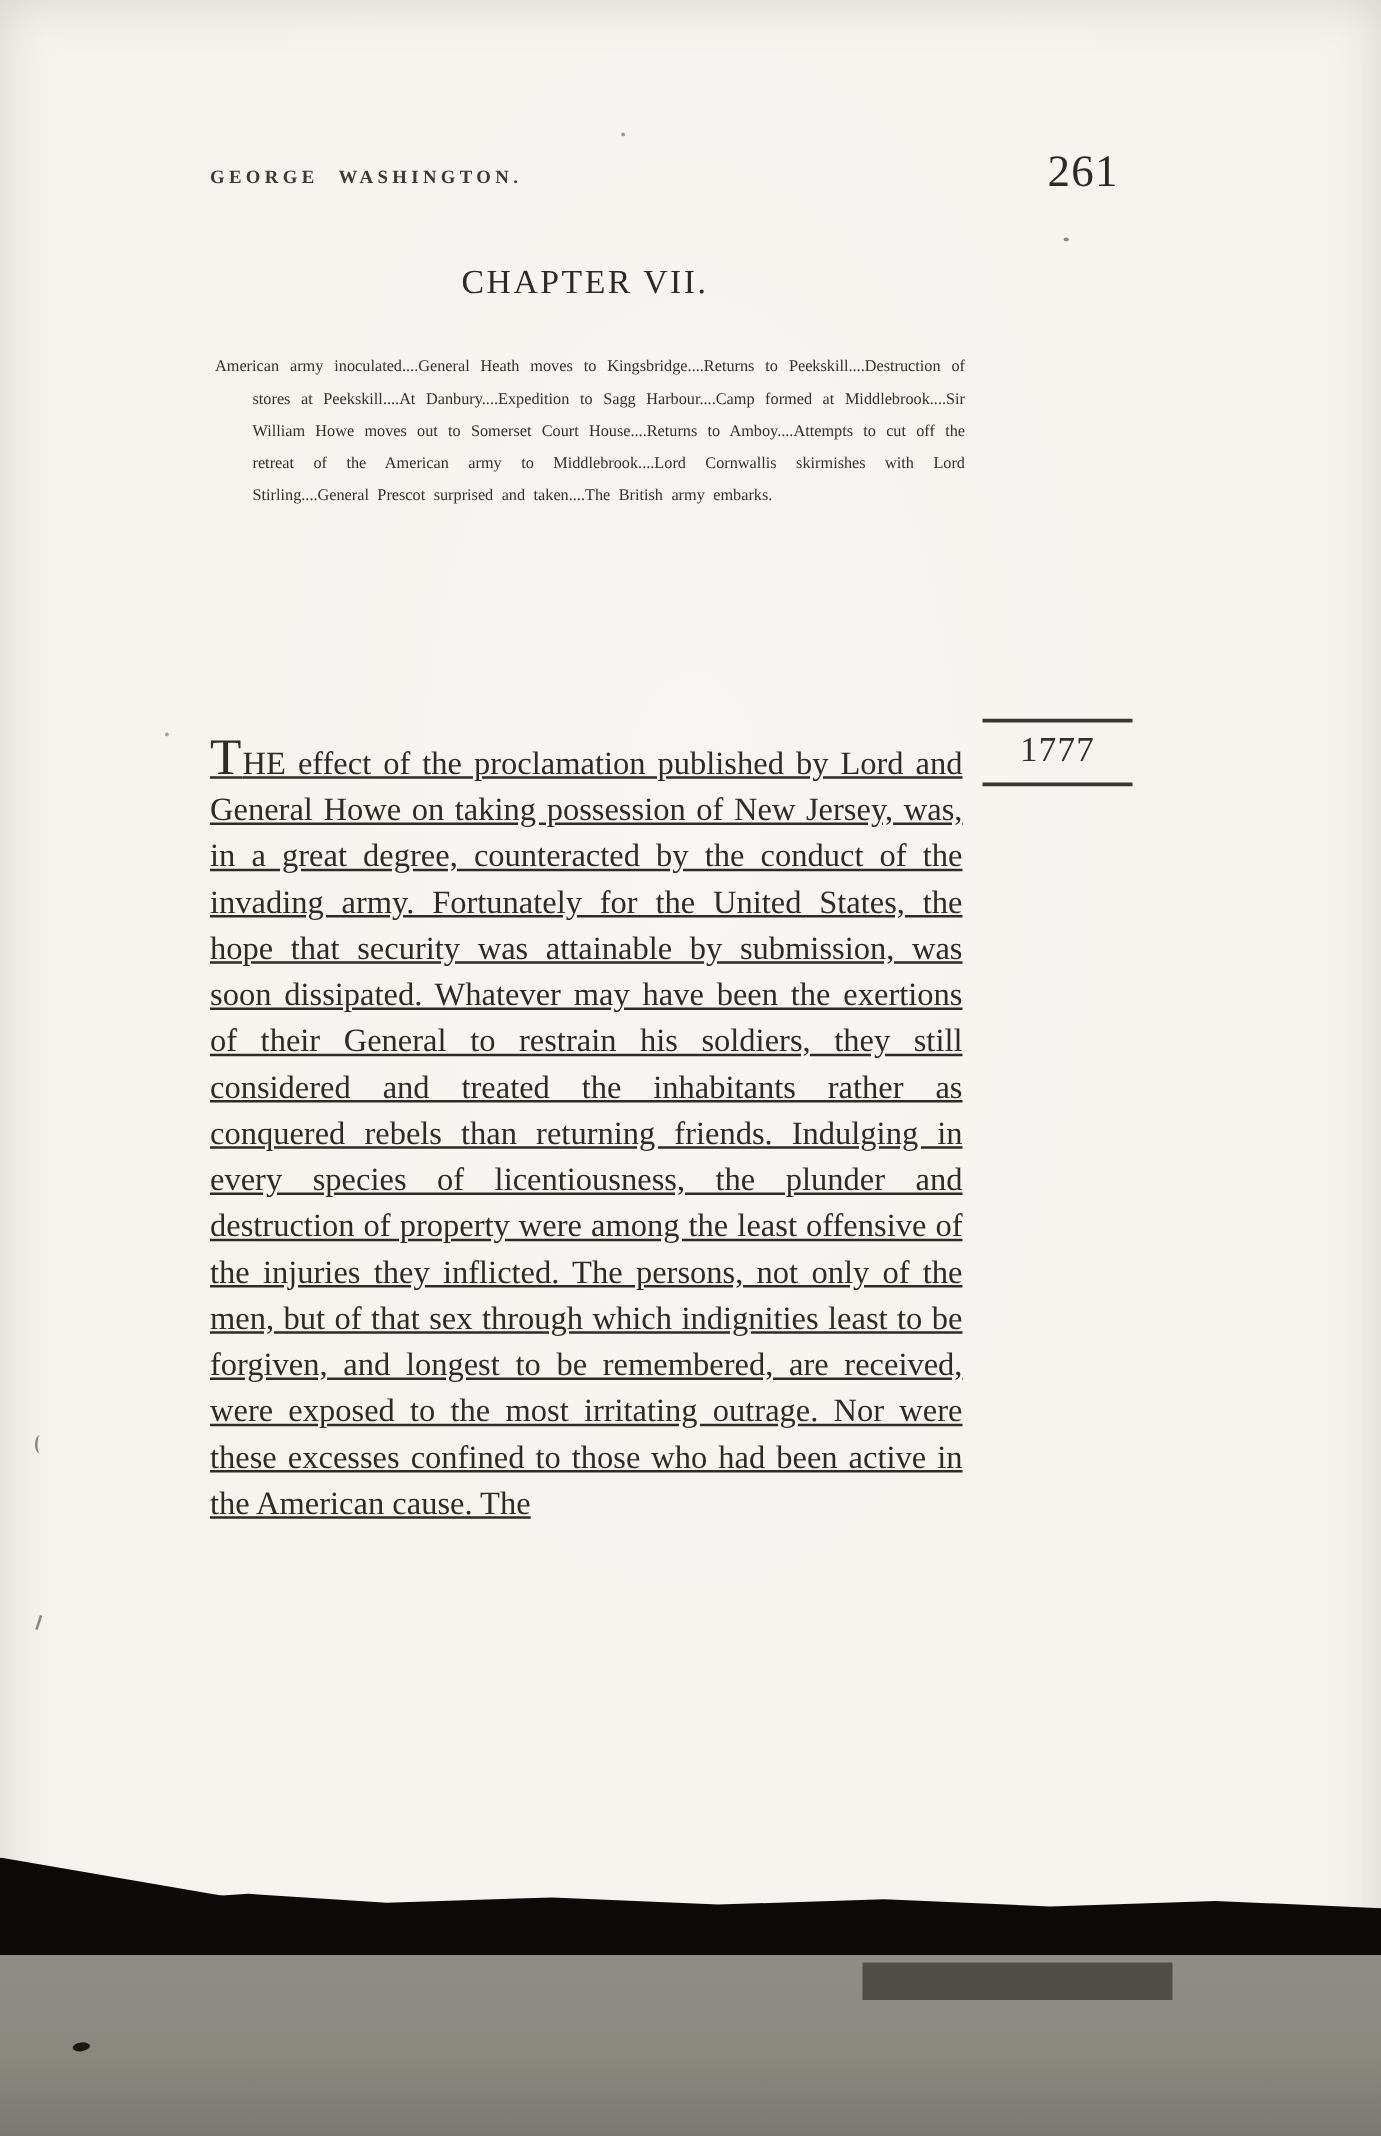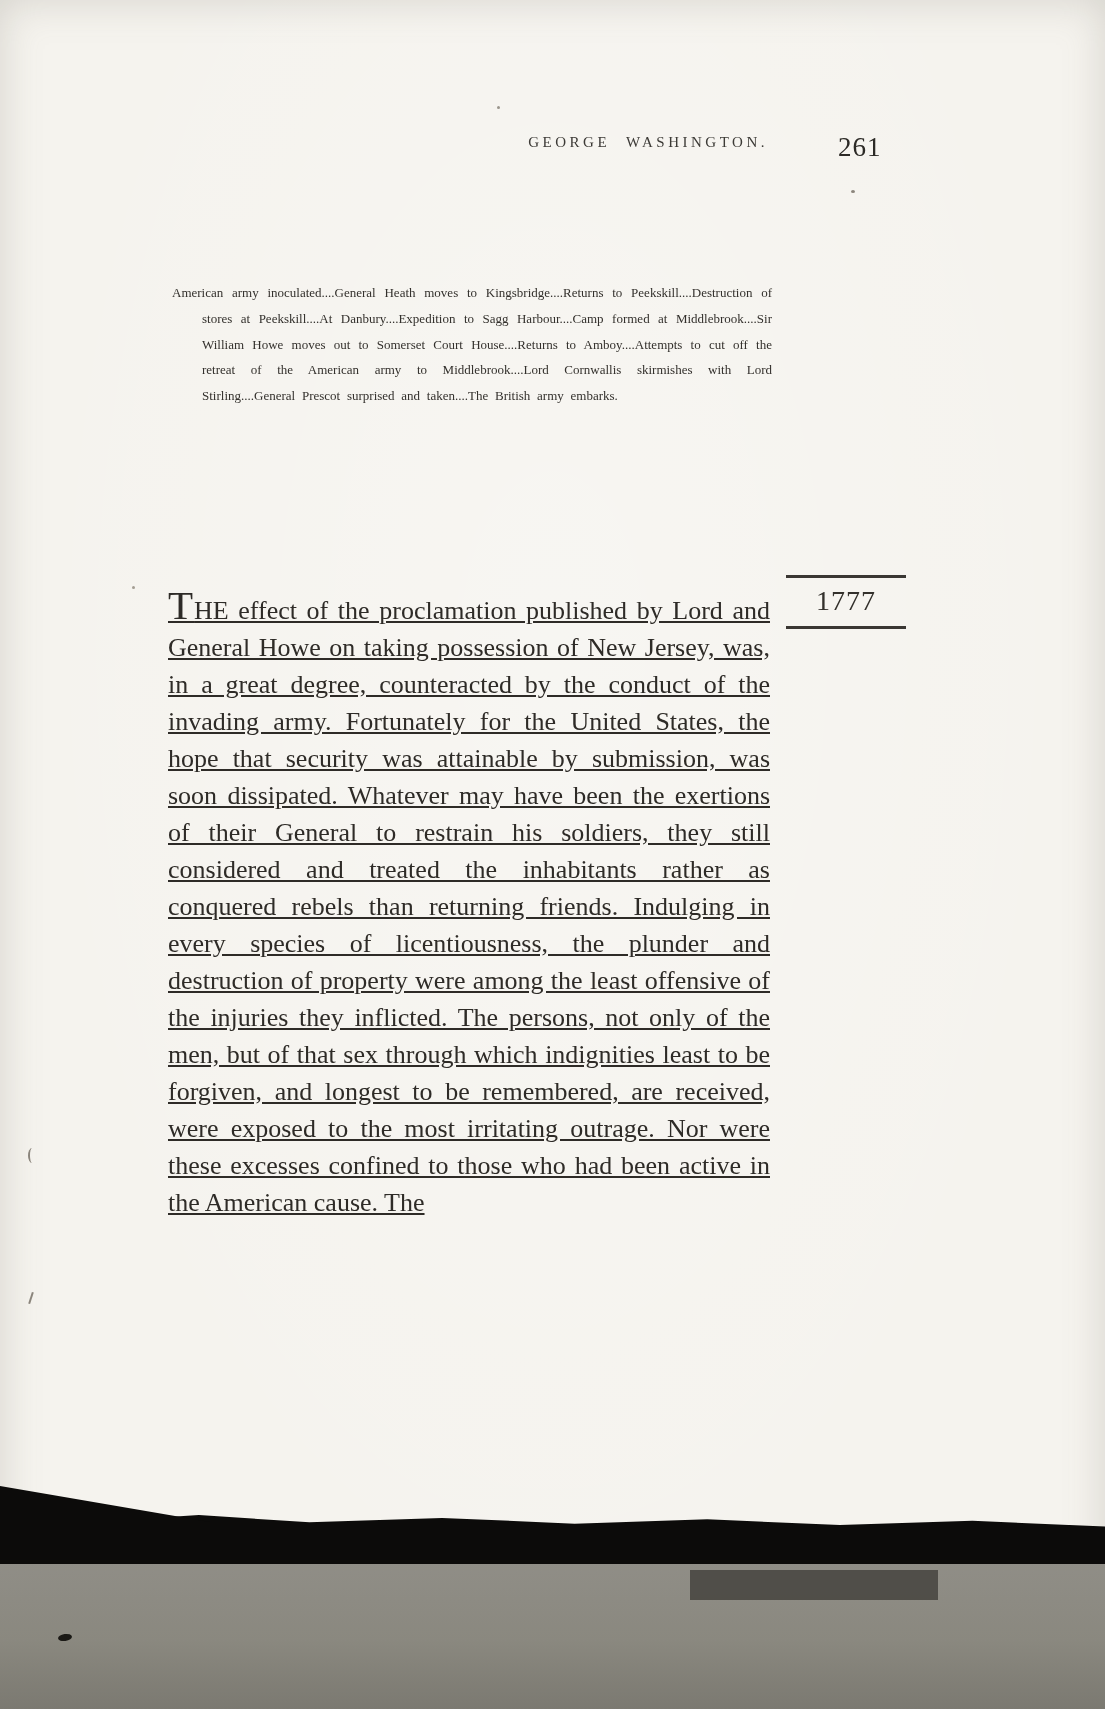--- a/index.html
+++ b/index.html
@@ -10,26 +10,27 @@
       radial-gradient(ellipse at 50% 38%, rgba(255,255,255,0.25), rgba(0,0,0,0) 70%),
       #f5f3ee;
     font-family:"Liberation Serif", serif;
     color:#2e2b27;
     overflow:hidden;
     box-shadow:inset 0 0 40px rgba(120,115,105,0.25);
   }
 
   .running-title {
     position:absolute; left:168px; top:134px; width:600px;
-    text-align:right; font-size:15px; letter-spacing:3.5px; word-spacing:9px;
+    text-align:left; font-size:15px; letter-spacing:3.5px; word-spacing:9px;
     color:#3c3a36;
+    font-weight:bold;
   }
   .page-number {
-    position:absolute; left:838px; top:132px;
-    font-size:27px; letter-spacing:1px; color:#2c2a26;
+    position:absolute; left:838px; top:116px;
+    font-size:36px; letter-spacing:1px; color:#2c2a26;
   }
   .chapter-heading {
     position:absolute; left:168px; top:210px; width:600px;
     text-align:center; font-size:27px; letter-spacing:2px; color:#2c2a26;
   }
   .synopsis {
     position:absolute; left:172px; top:280px; width:600px; box-sizing:border-box;
     font-size:13px; line-height:25.8px; text-align:justify;
     padding-left:30px; text-indent:-30px;
     word-spacing:3.5px; color:#33302c;
@@ -89,20 +90,21 @@
 </style>
 </head>
 <body>
 
 <div id="page">
 
   <div class="running-title">GEORGE WASHINGTON.</div>
 
   <div class="page-number">261</div>
 
+  <div class="chapter-heading">CHAPTER VII.</div>
 
   <div class="synopsis">American army inoculated....General Heath moves to Kingsbridge....Returns to Peekskill....Destruction of stores at Peekskill....At Danbury....Expedition to Sagg Harbour....Camp formed at Middlebrook....Sir William Howe moves out to Somerset Court House....Returns to Amboy....Attempts to cut off the retreat of the American army to Middlebrook....Lord Cornwallis skirmishes with Lord Stirling....General Prescot surprised and taken....The British army embarks.</div>
 
   <div class="sidenote">1777</div>
 
   <p class="body-par"><span class="dropcap">T</span><span>HE effect of the proclamation published by Lord and General Howe on taking possession of New Jersey, was, in a great degree, counteracted by the conduct of the invading army.  Fortunately for the United States, the hope that security was attainable by submission, was soon dissipated.  Whatever may have been the exertions of their General to restrain his soldiers, they still considered and treated the inhabitants rather as conquered rebels than returning friends.  Indulging in every species of licentiousness, the plunder and destruction of property were among the least offensive of the injuries they inflicted.  The persons, not only of the men, but of that sex through which indignities least to be forgiven, and longest to be remembered, are received, were exposed to the most irritating outrage.  Nor were these excesses confined to those who had been active in the American cause.  The</span></p>
 
   <div class="scan-below"></div>
   <div class="scan-strip"></div>
   <div class="scan-band"></div>

